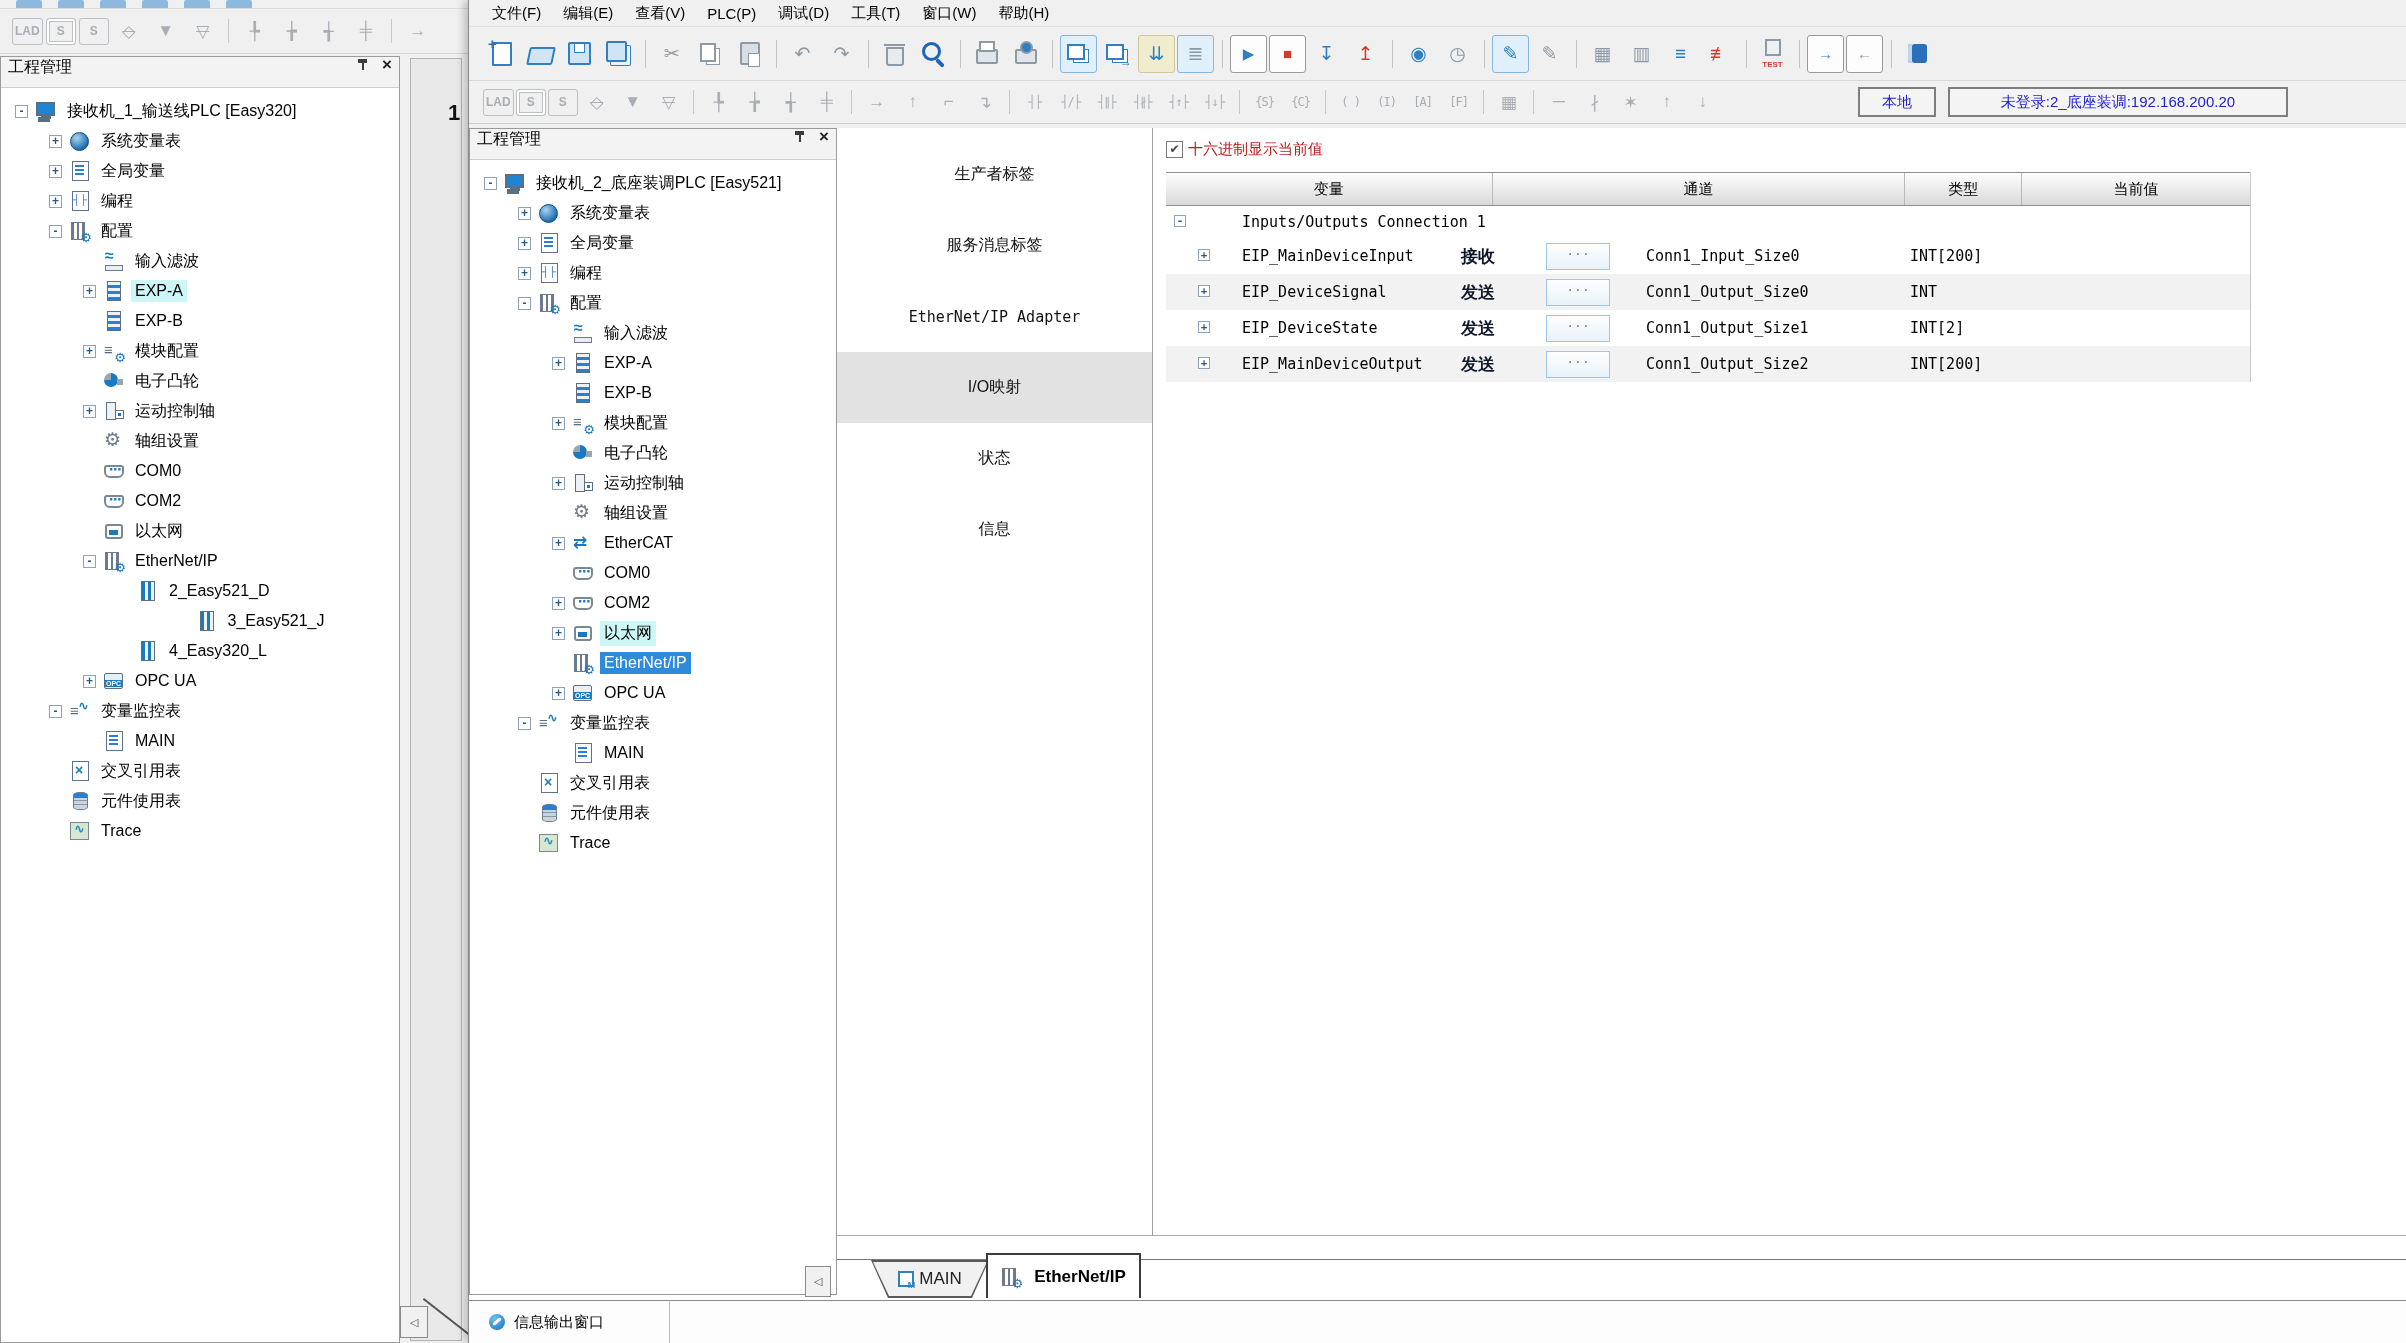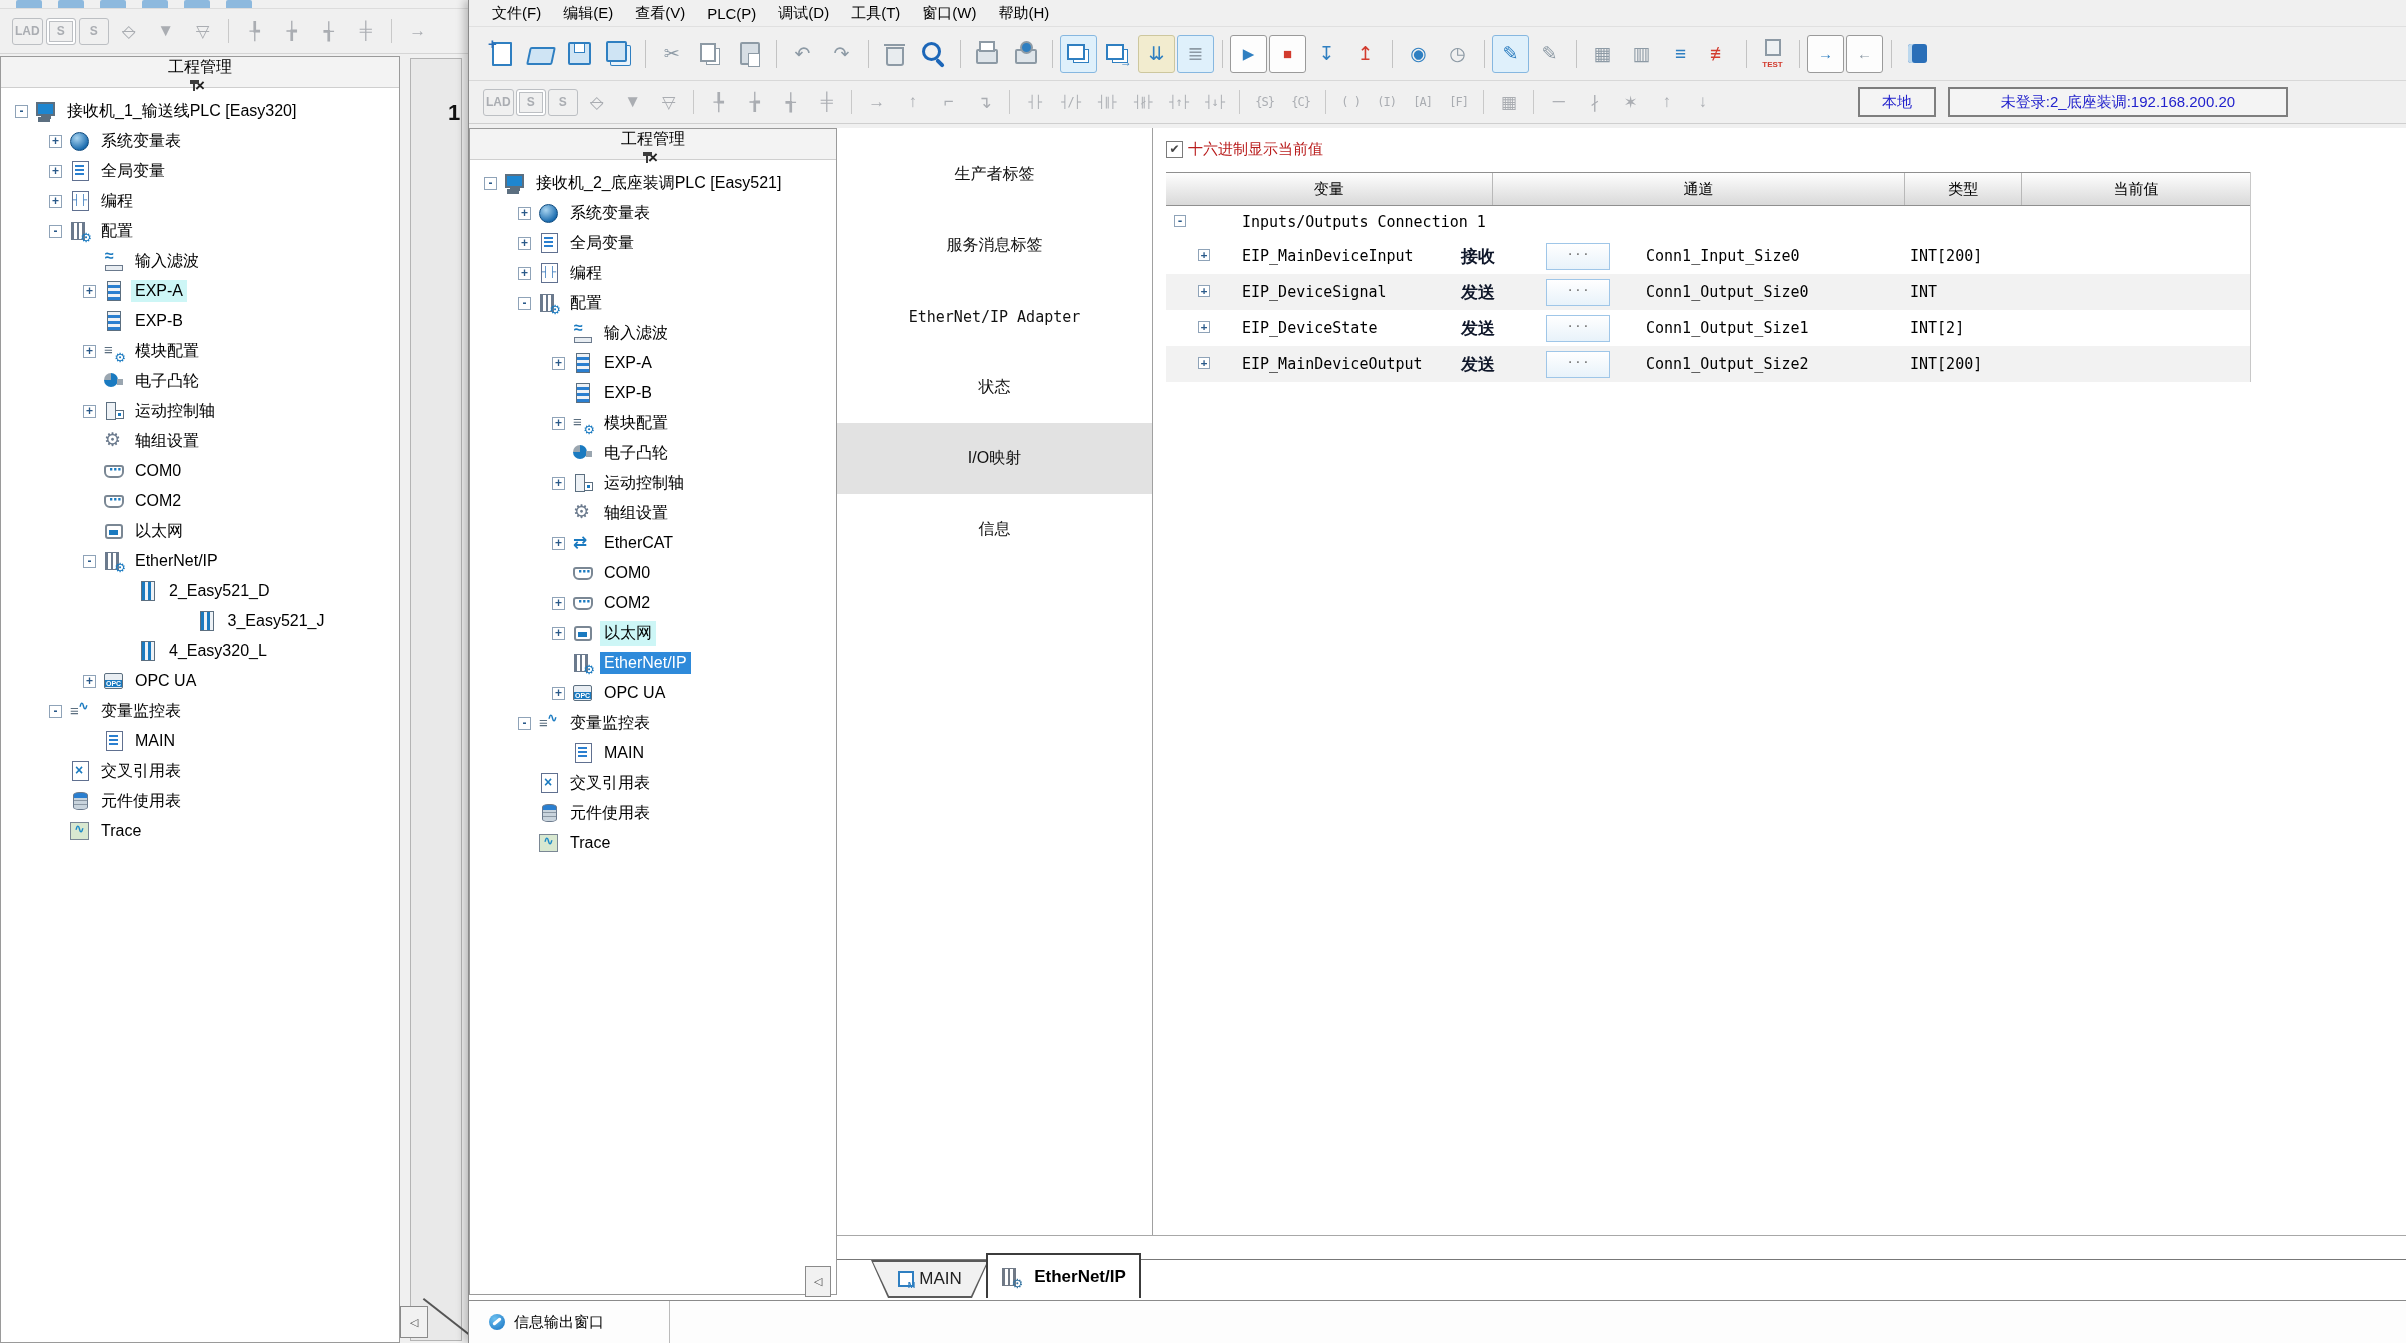--- a/index.html
+++ b/index.html
@@ -15,21 +15,21 @@
 
   .bg-panel{position:absolute;left:0;top:56px;width:400px;bottom:0;background:#fff;border:1px solid #9a9a9a;box-sizing:border-box;}
   .bg-ladder{position:absolute;left:400px;top:56px;right:0;bottom:0;background:#f0f0f0;}
   .bg-ladder .lcol{position:absolute;left:10px;top:2px;bottom:2px;width:50px;background:#e9e9e9;border:1px solid #b4b4b4;}
   .rung-num{position:absolute;left:48px;top:44px;font-size:22px;font-weight:bold;color:#111;}
   .bl-btn{position:absolute;left:400px;top:1306px;width:26px;height:30px;background:#f1f1f1;border:1px solid #8a8a8a;
     display:flex;align-items:center;justify-content:center;font-size:11px;color:#444;}
   .bg-diag{position:absolute;left:424px;top:1298px;width:58px;height:2px;background:#555;transform:rotate(38deg);transform-origin:left top;}
 
   
-  .ptitle{height:30px;display:flex;align-items:center;padding:0 7px;background:#f3f3f3;border-bottom:1px solid #cfcfcf;font-size:16px;flex-direction:column;}
+  .ptitle{height:30px;display:flex;align-items:flex-start;padding:0 7px;background:#f3f3f3;border-bottom:1px solid #cfcfcf;font-size:16px;}
   .ptitle .sp{flex:1;}
   .pin{width:15px;height:15px;position:relative;margin-right:12px;}
   .pin::before{content:"";position:absolute;left:3px;top:2px;width:9px;height:4px;background:#3c3c3c;}
   .pin::after{content:"";position:absolute;left:6.5px;top:6px;width:2px;height:7px;background:#3c3c3c;}
   .xclose{font-size:17px;font-weight:bold;color:#222;line-height:15px;}
 
   
   .tree{padding-top:8px;}
   .trow{display:flex;align-items:center;height:30px;white-space:nowrap;}
   .exp{width:13px;height:13px;box-sizing:border-box;border:1px solid #8fa3b8;background:#fff;color:#2a5a8a;
@@ -763,23 +763,23 @@
 
       <div class="editor">
         <div class="side-tabs">
 
             <div class="stab">生产者标签</div>
 
             <div class="stab">服务消息标签</div>
 
             <div class="stab mono">EtherNet/IP Adapter</div>
 
+            <div class="stab active">I/O映射</div>
+
             <div class="stab">状态</div>
-
-            <div class="stab active">I/O映射</div>
 
             <div class="stab">信息</div>
           </div>
 
         <div class="table-zone">
           <div class="hexrow">
             <span class="cb">✔</span>
             <span class="hexlabel">十六进制显示当前值</span>
           </div>
 

